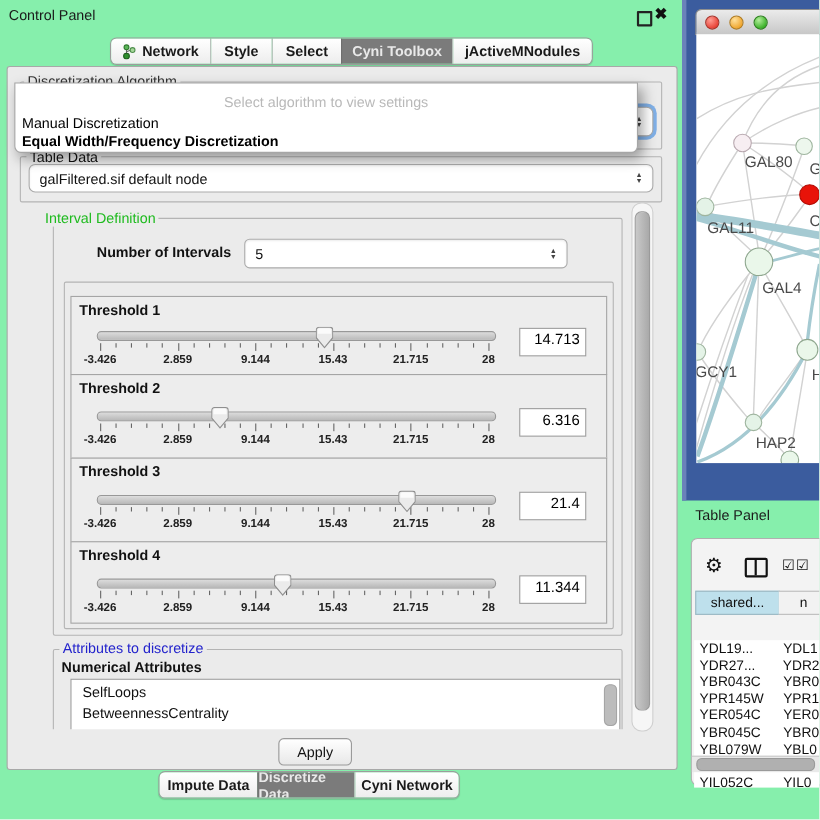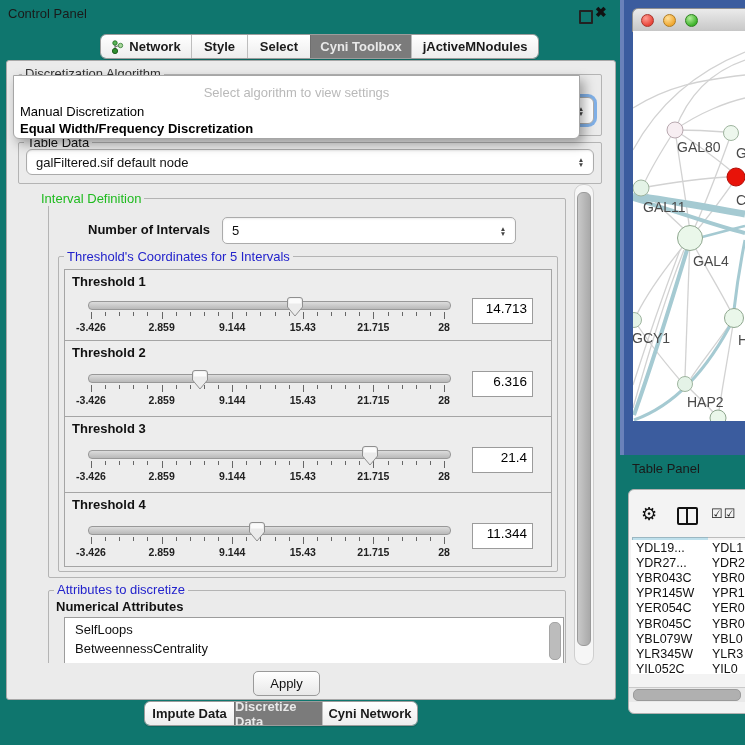--- a/index.html
+++ b/index.html
@@ -1,16 +1,16 @@
 <!DOCTYPE html>
 <html><head>
 <meta charset="utf-8">
 <style>
   html,body{margin:0;padding:0;}
-  .stage{position:relative;width:745px;height:745px;background:#0f766e;
+  .stage{position:relative;width:745px;height:745px;background:#86efac;
          font-family:"Liberation Sans",sans-serif;overflow:hidden;color:#111;}
   .abs{position:absolute;}
   
   .cp-title{left:8px;top:6px;font-size:13px;color:#1a1a1a;}
   .win-float{left:579px;top:10px;width:10px;height:10px;border:2px solid #222;border-radius:1px;}
   .win-close{left:595px;top:4px;font-size:14px;font-weight:bold;color:#111;}
   .tabbar{display:flex;height:23px;border:1px solid #9c9c9c;border-radius:6px;overflow:hidden;
           box-shadow:0 1px 1px rgba(0,0,0,.15);}
   .tab{display:flex;align-items:center;justify-content:center;gap:5px;font-size:13px;font-weight:600;
        background:linear-gradient(#ffffff,#ededed);color:#1a1a1a;border-left:1px solid #bdbdbd;cursor:default;}
@@ -130,21 +130,20 @@
 
     <div class="abs groupbox" style="left:34px;top:14px;width:516px;height:378px;"></div>
     <div class="abs grouptitle" style="left:24px;top:7px;color:#1fbb1f;">Interval Definition</div>
     <div class="abs" style="left:74px;top:38px;font-size:13px;font-weight:bold;">Number of Intervals</div>
     <div class="abs combo" style="left:208px;top:33px;width:292px;height:25px;border-radius:5px;">
       <span class="ctext">5</span>
       <span class="arr">▲<br>▼</span>
     </div>
 
     <div class="abs groupbox" style="left:44px;top:72px;width:498px;height:314px;"></div>
-    <div class="abs grouptitle" style="left:50px;top:65px;color:#2323cc;">Threshold's Coordinates for 5 Intervals</div>
     <div id="thresholds">
         <div class="thr-panel" style="top: 85px; height: 70px;">
           <div class="thr-label">Threshold 1</div>
           <div class="thr-track" style="top: 31px;"></div>
           <div class="tick" style="left: 26px; top: 42px; height: 7px;"></div>
           <div class="tick" style="left: 40.12px; top: 42px; height: 4px;"></div>
           <div class="tick" style="left: 54.24px; top: 42px; height: 4px;"></div>
           <div class="tick" style="left: 68.36px; top: 42px; height: 4px;"></div>
           <div class="tick" style="left: 82.48px; top: 42px; height: 4px;"></div>
           <div class="tick" style="left: 96.6px; top: 42px; height: 7px;"></div>
@@ -400,21 +399,21 @@
   <div class="abs splitcols"></div>
   <div class="abs checks">☑☑</div>
   <div id="tblHead">
       <div class="thcell" style="left: 632px; width: 75px; background: rgb(190, 224, 236); border: 1px solid rgb(155, 183, 194); justify-content: center;">
         <span>shared...</span>
       </div>
       <div class="thcell" style="left: 708px; width: 80px; background: rgb(242, 242, 242); border-top: 1px solid rgb(188, 188, 188); border-bottom: 1px solid rgb(188, 188, 188); padding-left: 19px;">
         <span>n</span>
       </div>
     </div>
-  <div class="abs" style="left:631px;top:540px;width:114px;height:134px;background:#fff;overflow:hidden;" id="tblRows">
+  <div class="abs" style="left:631px;top:582px;width:114px;height:134px;background:#fff;overflow:hidden;" id="tblRows">
       <div class="trow">
         <span class="c1">YDL19...</span>
         <span>YDL1</span>
       </div>
       <div class="trow">
         <span class="c1">YDR27...</span>
         <span>YDR2</span>
       </div>
       <div class="trow">
         <span class="c1">YBR043C</span>

